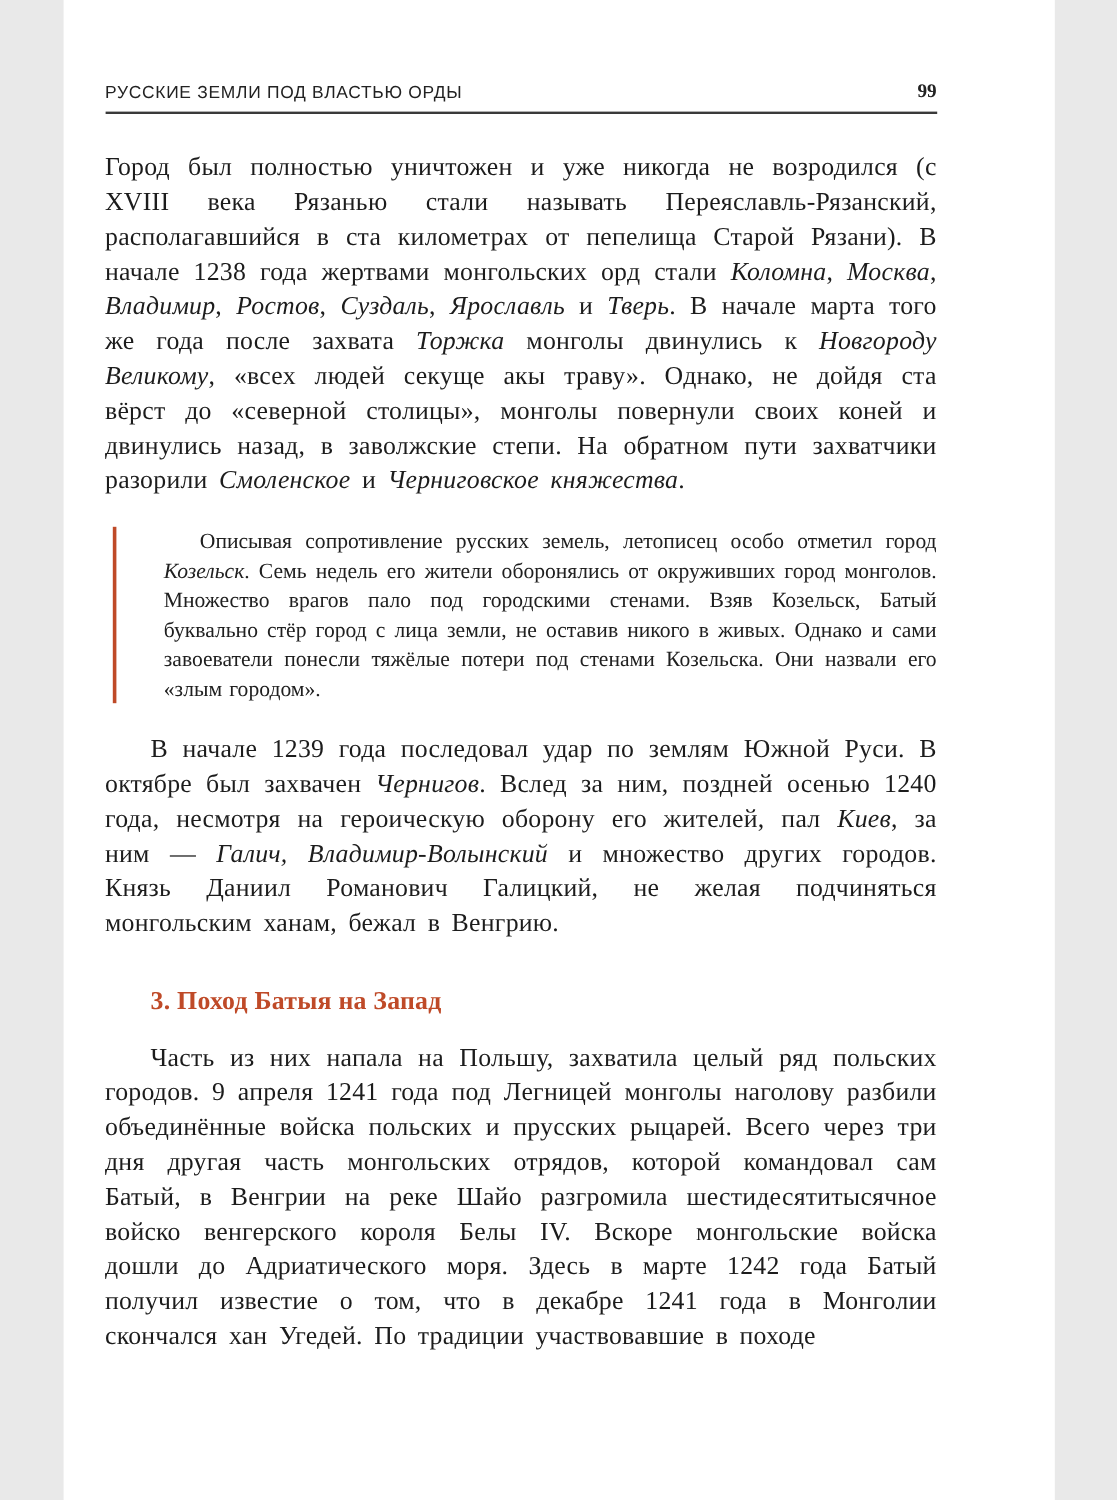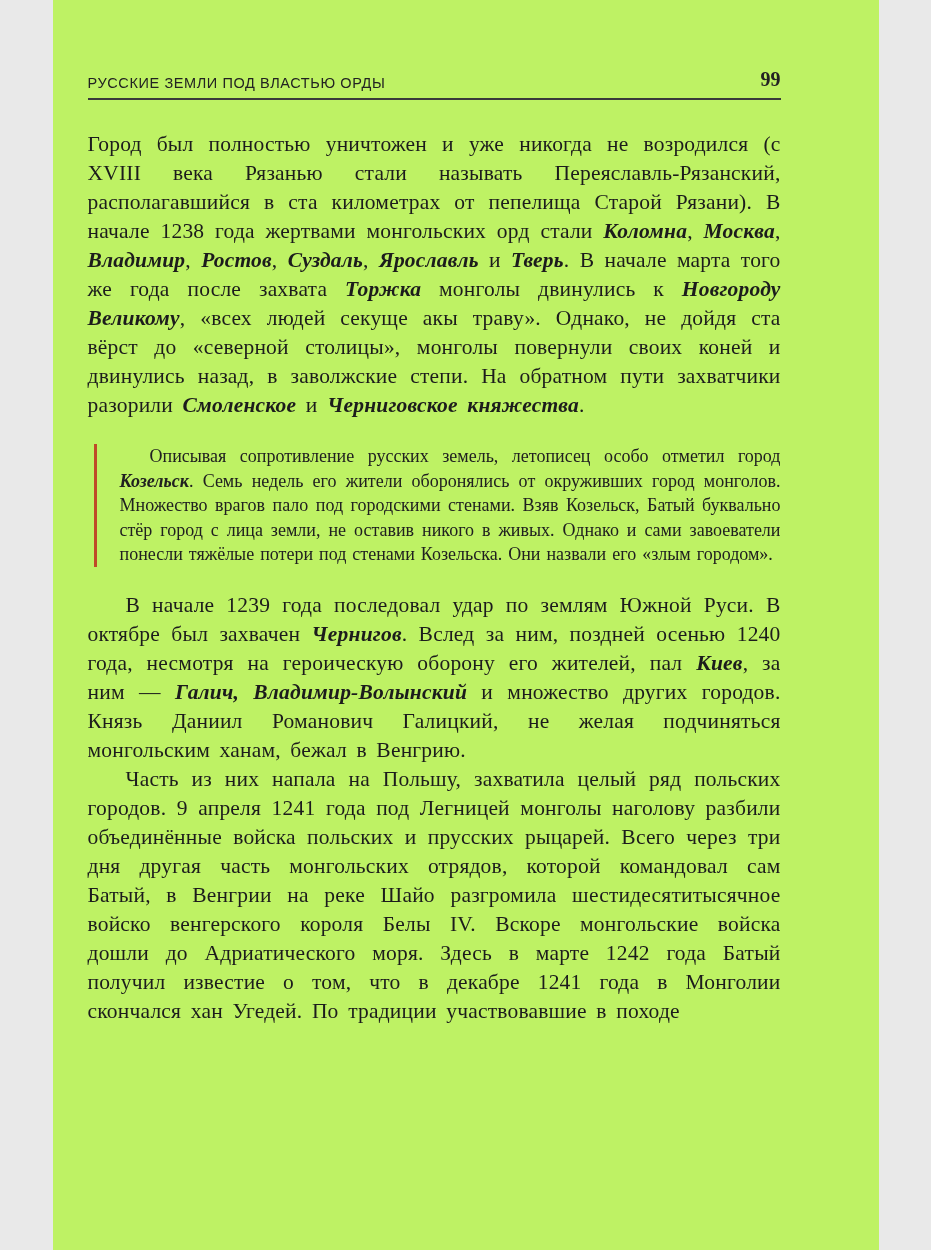--- a/index.html
+++ b/index.html
@@ -7,40 +7,40 @@
     --text: #1c1c1c;
     --rule: #3a3a3a;
   }
   * { box-sizing: border-box; }
   html, body { margin: 0; padding: 0; background: #e9e9e9; }
   .page {
     position: relative;
     width: 826px;
     height: 1250px;
     margin: 0 auto;
-    background: #bef264;
+    background: #ffffff;
     font-family: "Liberation Serif", "DejaVu Serif", serif;
     color: var(--text);
     padding: 68px 98px 40px 35px;
     overflow: hidden;
   }
   .page-header {
     display: flex;
     justify-content: space-between;
     align-items: flex-end;
   }
   .running-title {
     font-family: "Liberation Sans", "DejaVu Sans", sans-serif;
     font-size: 14.5px;
     letter-spacing: 0.6px;
     color: #222;
   }
   .page-number {
     font-family: "Liberation Serif", serif;
-    font-size: 20px;
+    font-size: 16px;
     font-weight: bold;
     color: #222;
   }
   .header-rule {
     margin-top: 7px;
     border-bottom: 2px solid var(--rule);
   }
   .page-body {
     margin-top: 30px;
   }
@@ -54,46 +54,47 @@
     letter-spacing: 0.2px;
   }
   .para.no-indent { text-indent: 0; }
   .para + .para { margin-top: 0; font-family: Liberation Serif, serif; }
   .quote {
     font-size: 18px;
     line-height: 24.5px;
     text-align: justify;
     margin: 24px 0 24px 6px;
     border-left: 3.5px solid var(--accent);
-    padding-left: 23px;
+    padding-left: 40px;
     text-indent: 30px;
     word-spacing: 1.5px;
     color: #202020;
   }
   .section-heading {
     color: var(--accent);
     font-size: 21.5px;
     font-weight: bold;
     margin: 38px 0 20px 0;
     padding-left: 38px;
     letter-spacing: 0.2px;
   }
-  .it { font-style: italic; font-weight: bold; }
+  .it { font-style: italic; }
 </style>
 </head>
 <body>
 
 <div class="page">
   <header>
     <div class="page-header">
       <span class="running-title">РУССКИЕ ЗЕМЛИ ПОД ВЛАСТЬЮ ОРДЫ</span>
       <span class="page-number">99</span>
     </div>
     <div class="header-rule"></div>
   </header>
 
   <main class="page-body">
       <p class="para no-indent"><span>Город был полностью уничтожен и уже никогда не возродился (с XVIII века Рязанью стали называть Переяславль-Рязанский, располагавшийся в ста километрах от пепелища Старой Рязани). В начале 1238 года жертвами монгольских орд стали </span><span class="it">Коломна</span><span>, </span><span class="it">Москва</span><span>, </span><span class="it">Владимир</span><span>, </span><span class="it">Ростов</span><span>, </span><span class="it">Суздаль</span><span>, </span><span class="it">Ярославль</span><span> и </span><span class="it">Тверь</span><span>. В начале марта того же года после захвата </span><span class="it">Торжка</span><span> монголы двинулись к </span><span class="it">Новгороду Великому</span><span>, «всех людей секуще акы траву». Однако, не дойдя ста вёрст до «северной столицы», монголы повернули своих коней и двинулись назад, в заволжские степи. На обратном пути захватчики разорили </span><span class="it">Смоленское</span><span> и </span><span class="it">Черниговское княжества</span><span>.</span></p>
       <p class="quote"><span>Описывая сопротивление русских земель, летописец особо отметил город </span><span class="it">Козельск</span><span>. Семь недель его жители оборонялись от окруживших город монголов. Множество врагов пало под городскими стенами. Взяв Козельск, Батый буквально стёр город с лица земли, не оставив никого в живых. Однако и сами завоеватели понесли тяжёлые потери под стенами Козельска. Они назвали его «злым городом».</span></p>
       <p class="para"><span>В начале 1239 года последовал удар по землям Южной Руси. В октябре был захвачен </span><span class="it">Чернигов</span><span>. Вслед за ним, поздней осенью 1240 года, несмотря на героическую оборону его жителей, пал </span><span class="it">Киев</span><span>, за ним — </span><span class="it">Галич, Владимир-Волынский</span><span> и множество других городов. Князь Даниил Романович Галицкий, не желая подчиняться монгольским ханам, бежал в Венгрию.</span></p>
+      <h2 class="section-heading">3. Поход Батыя на Запад</h2>
       <p class="para"><span>Часть из них напала на Польшу, захватила целый ряд польских городов. 9 апреля 1241 года под Легницей монголы наголову разбили объединённые войска польских и прусских рыцарей. Всего через три дня другая часть монгольских отрядов, которой командовал сам Батый, в Венгрии на реке Шайо разгромила шестидесятитысячное войско венгерского короля Белы IV. Вскоре монгольские войска дошли до Адриатического моря. Здесь в марте 1242 года Батый получил известие о том, что в декабре 1241 года в Монголии скончался хан Угедей. По традиции участвовавшие в походе</span></p>
     </main>
 </div>
 
 </body></html>

